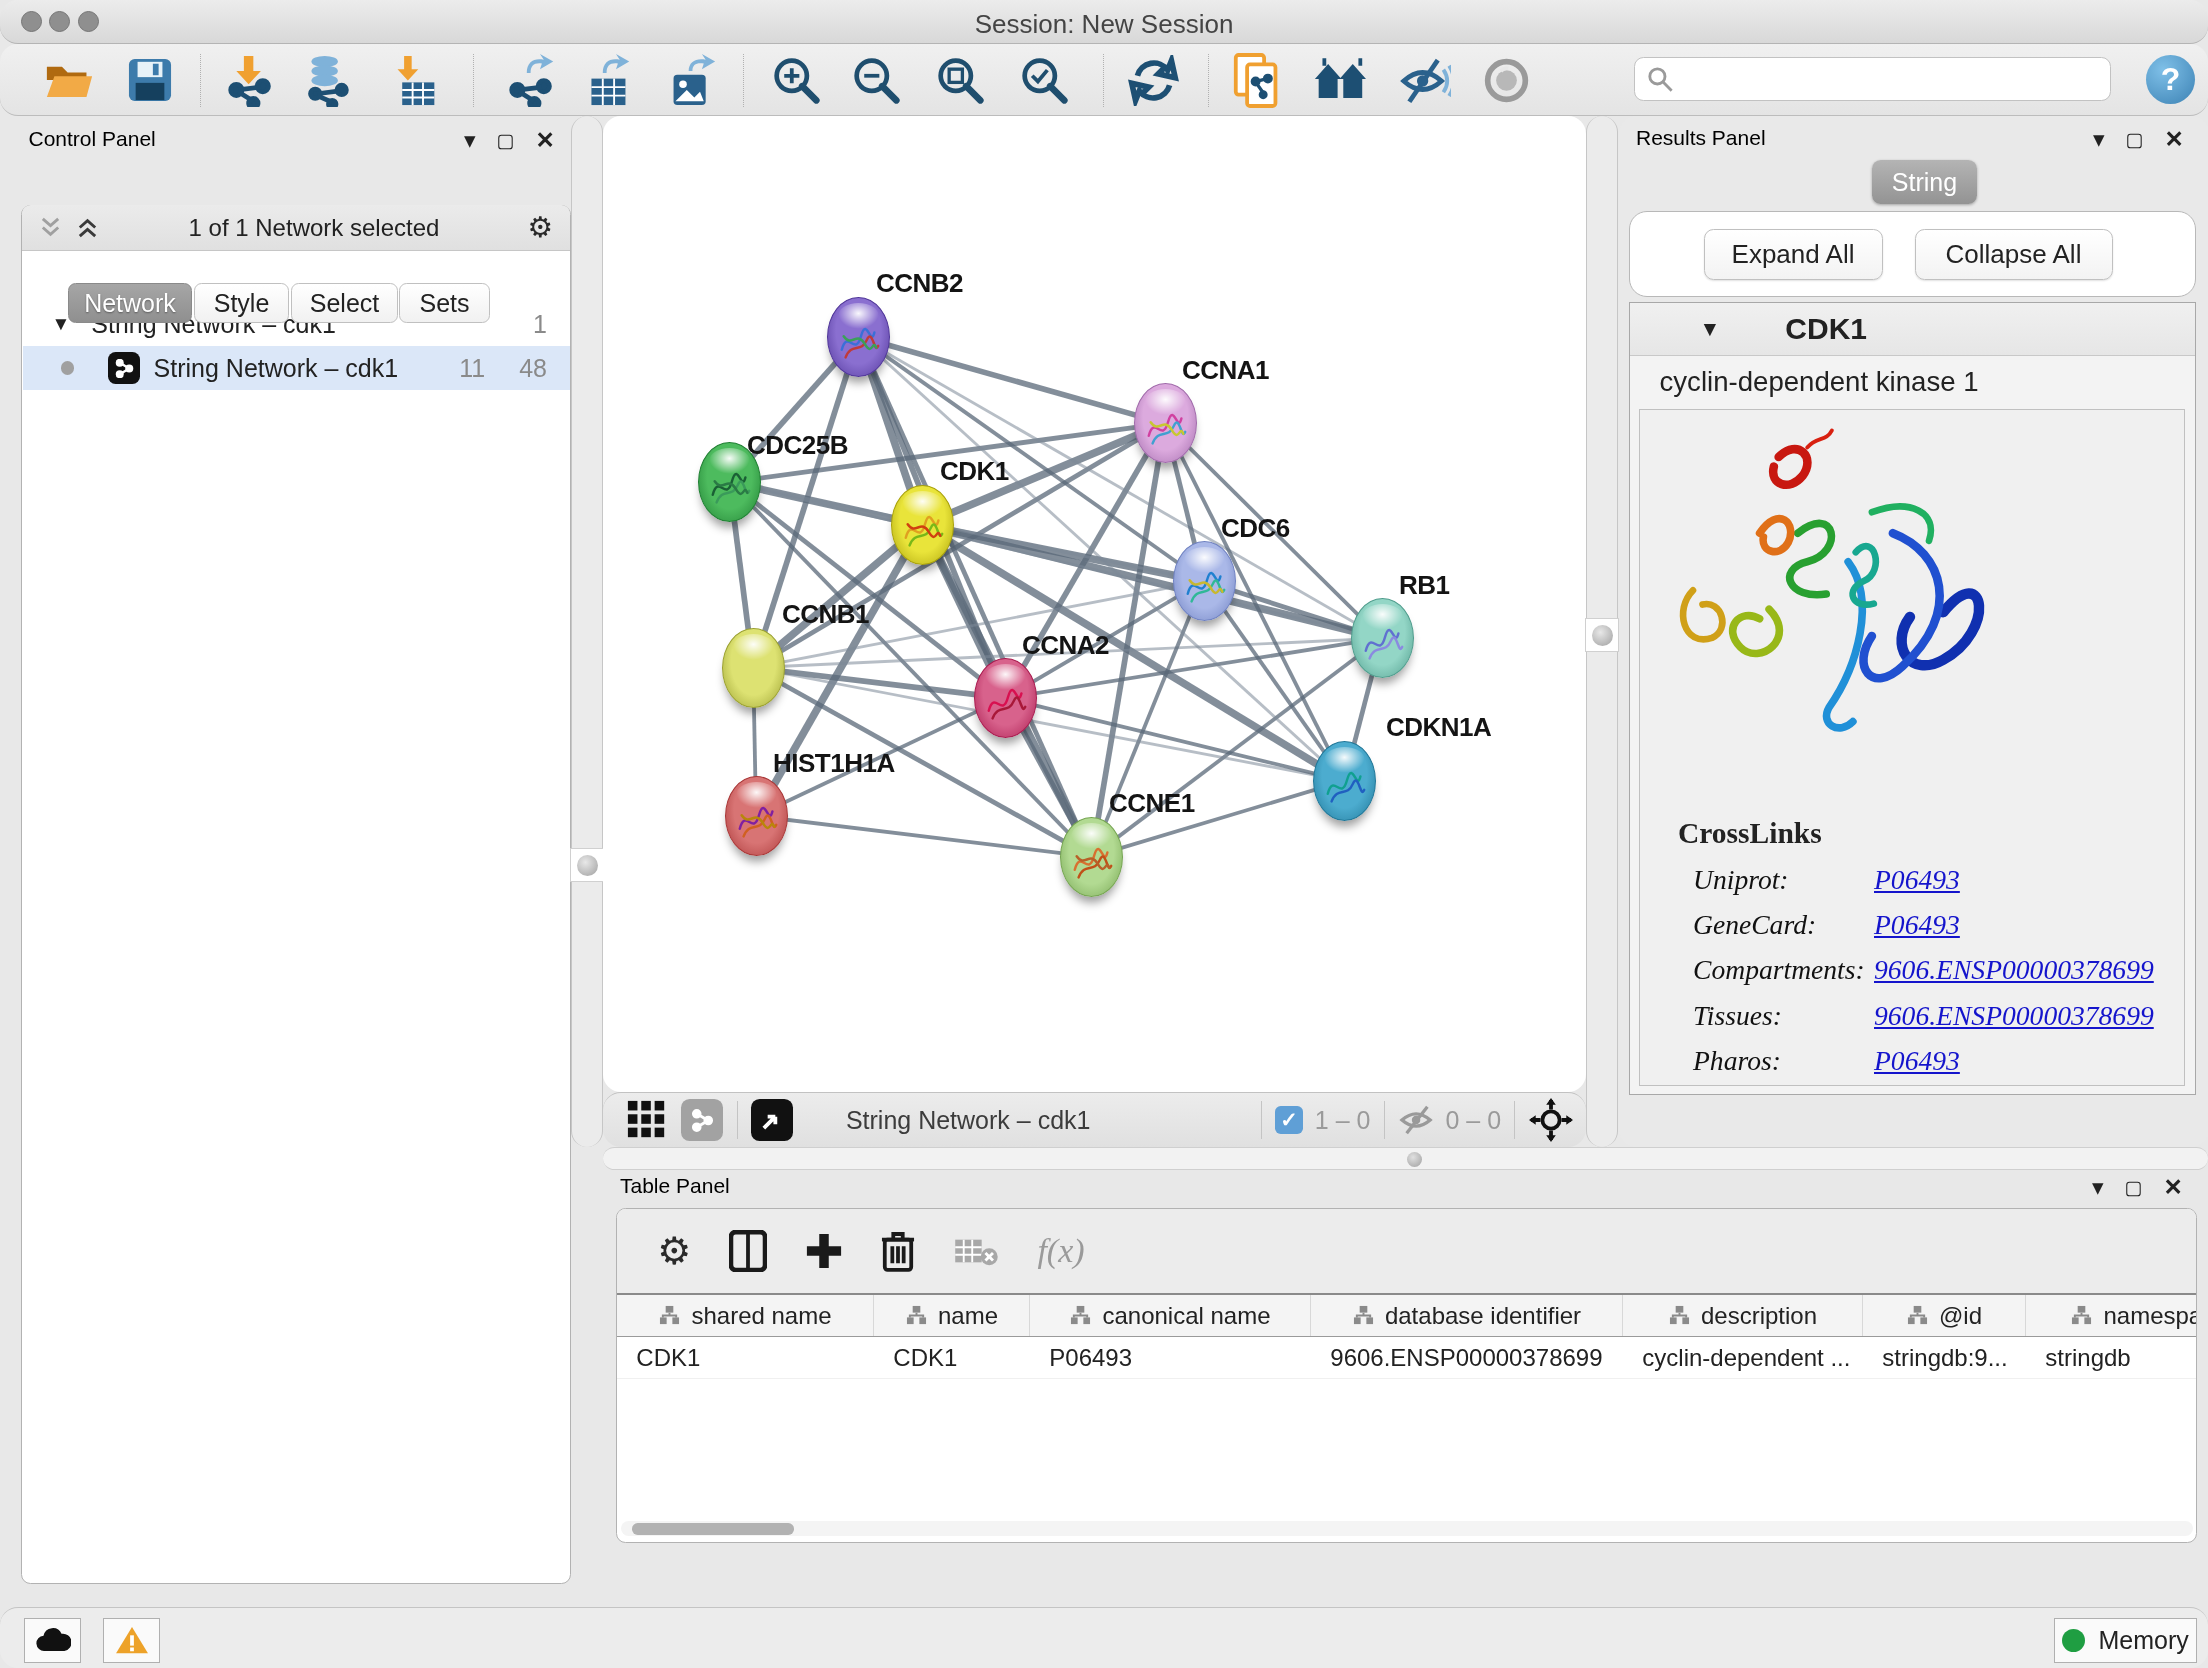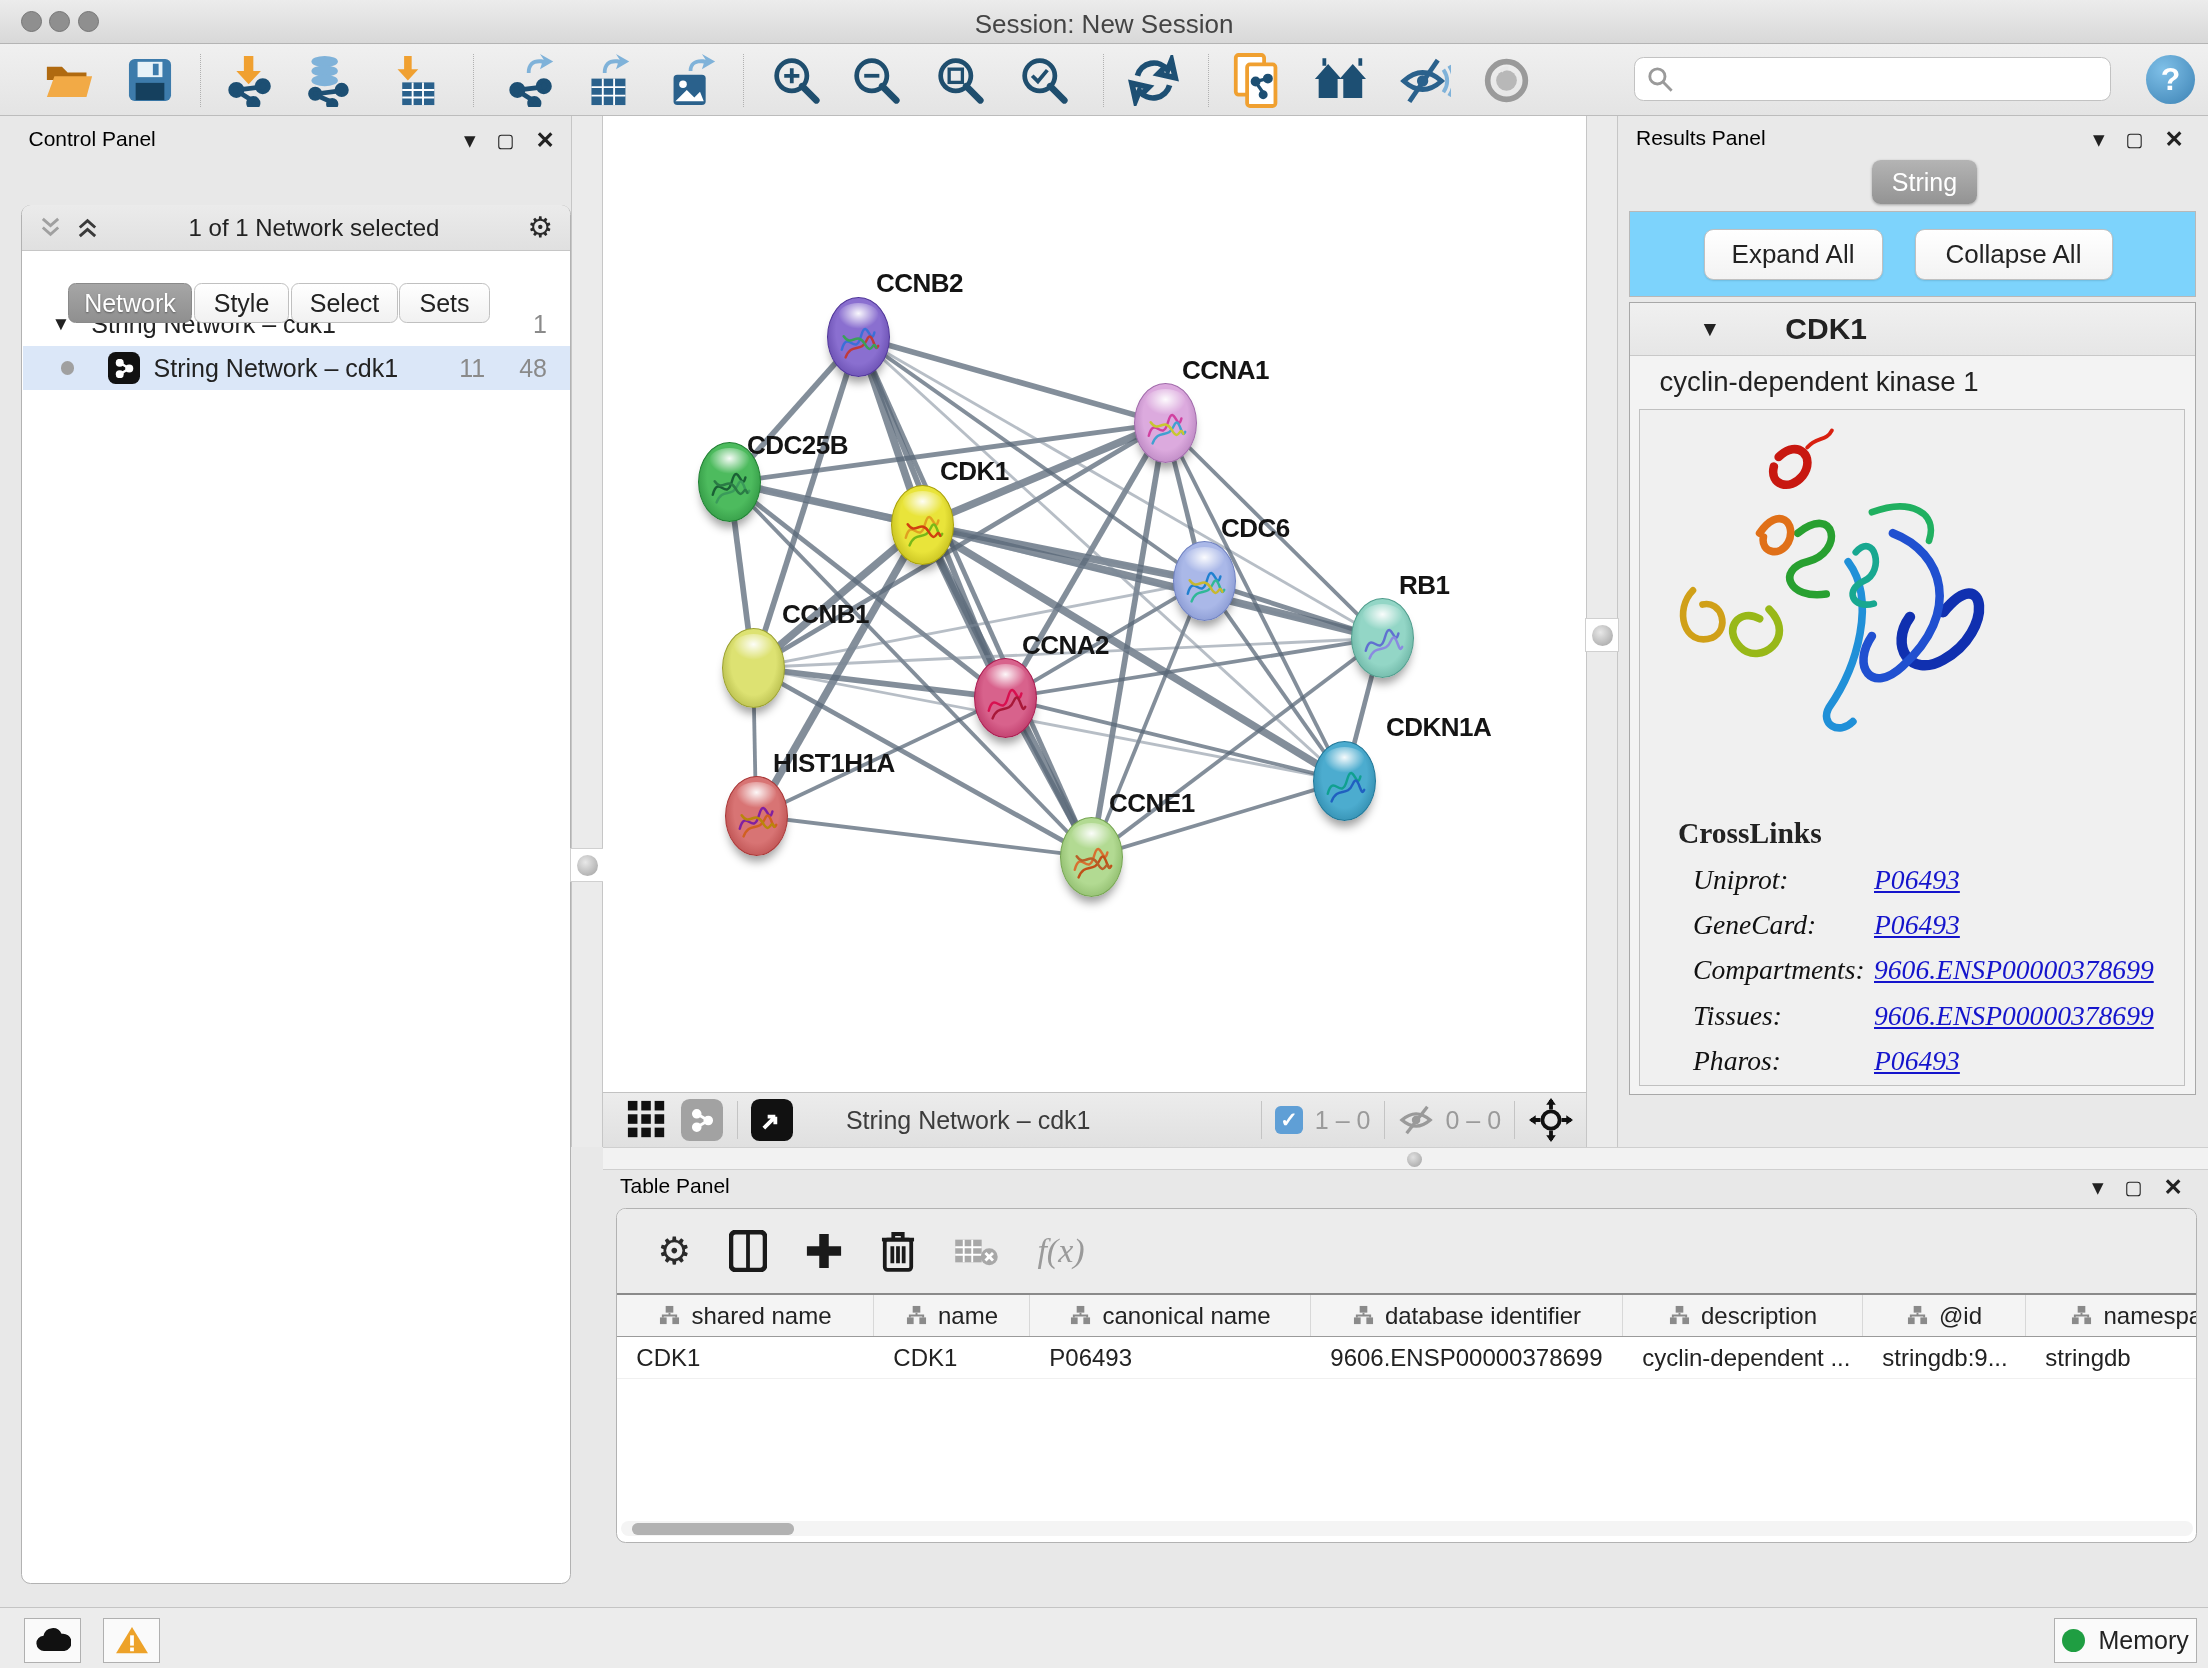--- a/index.html
+++ b/index.html
@@ -1,19 +1,19 @@
 <!DOCTYPE html>
 <html style="font-size:15px"><head>
 <meta charset="utf-8">
 <style>
   html,body{margin:0;padding:0;background:#555;}
   *{box-sizing:border-box;}
   .window{position:relative;width:2208px;height:1668px;background:#e8e8e8;overflow:hidden;
     font-family:"Liberation Sans",sans-serif;color:#222;}
-  .abs{position:absolute;}
+  .abs{position:absolute;border-radius:18px;}
 
   
   .titlebar{left:0;top:0;width:2208px;height:44px;
     background:linear-gradient(#ececec,#d8d8d8);border-bottom:1px solid #b4b4b4;}
   .tl{position:absolute;top:11.4px;width:21px;height:21px;border-radius:50%;
     background:#8f8f8f;border:1px solid #757575;}
   .win-title{position:absolute;top:8.6px;left:0;width:100%;text-align:center;
     font-size:26px;color:#444;}
 
   
@@ -519,21 +519,21 @@
   <div class="abs rp">
     <div class="abs" style="left:17px;top:9.5px">
       <span class="panel-title">Results Panel</span>
     </div>
     <div class="abs panel-ctrl" style="left:474px;top:9.5px">
       <span>▾</span>
       <span style="font-size:19px">▢</span>
       <span style="font-weight:bold">✕</span>
     </div>
     <div class="pill">String</div>
-    <div class="abs" style="left:9.5px;top:95px;width:567px;height:86px;border:1px solid #b8b8b8;background:#7dd3fc">
+    <div class="abs" style="left:9.5px;top:95px;width:567px;height:86px;border:1px solid #b8b8b8;background:#ffffff">
       <div class="rbtn abs" style="left:74px;top:17px;width:179px">Expand All</div>
       <div class="rbtn abs" style="left:285px;top:17px;width:198px">Collapse All</div>
     </div>
 
     <div class="card">
       <div class="card-h">
         <span style="margin-left:70px;font-size:21px">▼</span>
         <span style="margin-left:65px">CDK1</span>
       </div>
       <div style="font-size:27.6px;padding:9.5px 0 9.5px 30px">cyclin-dependent kinase 1</div>

